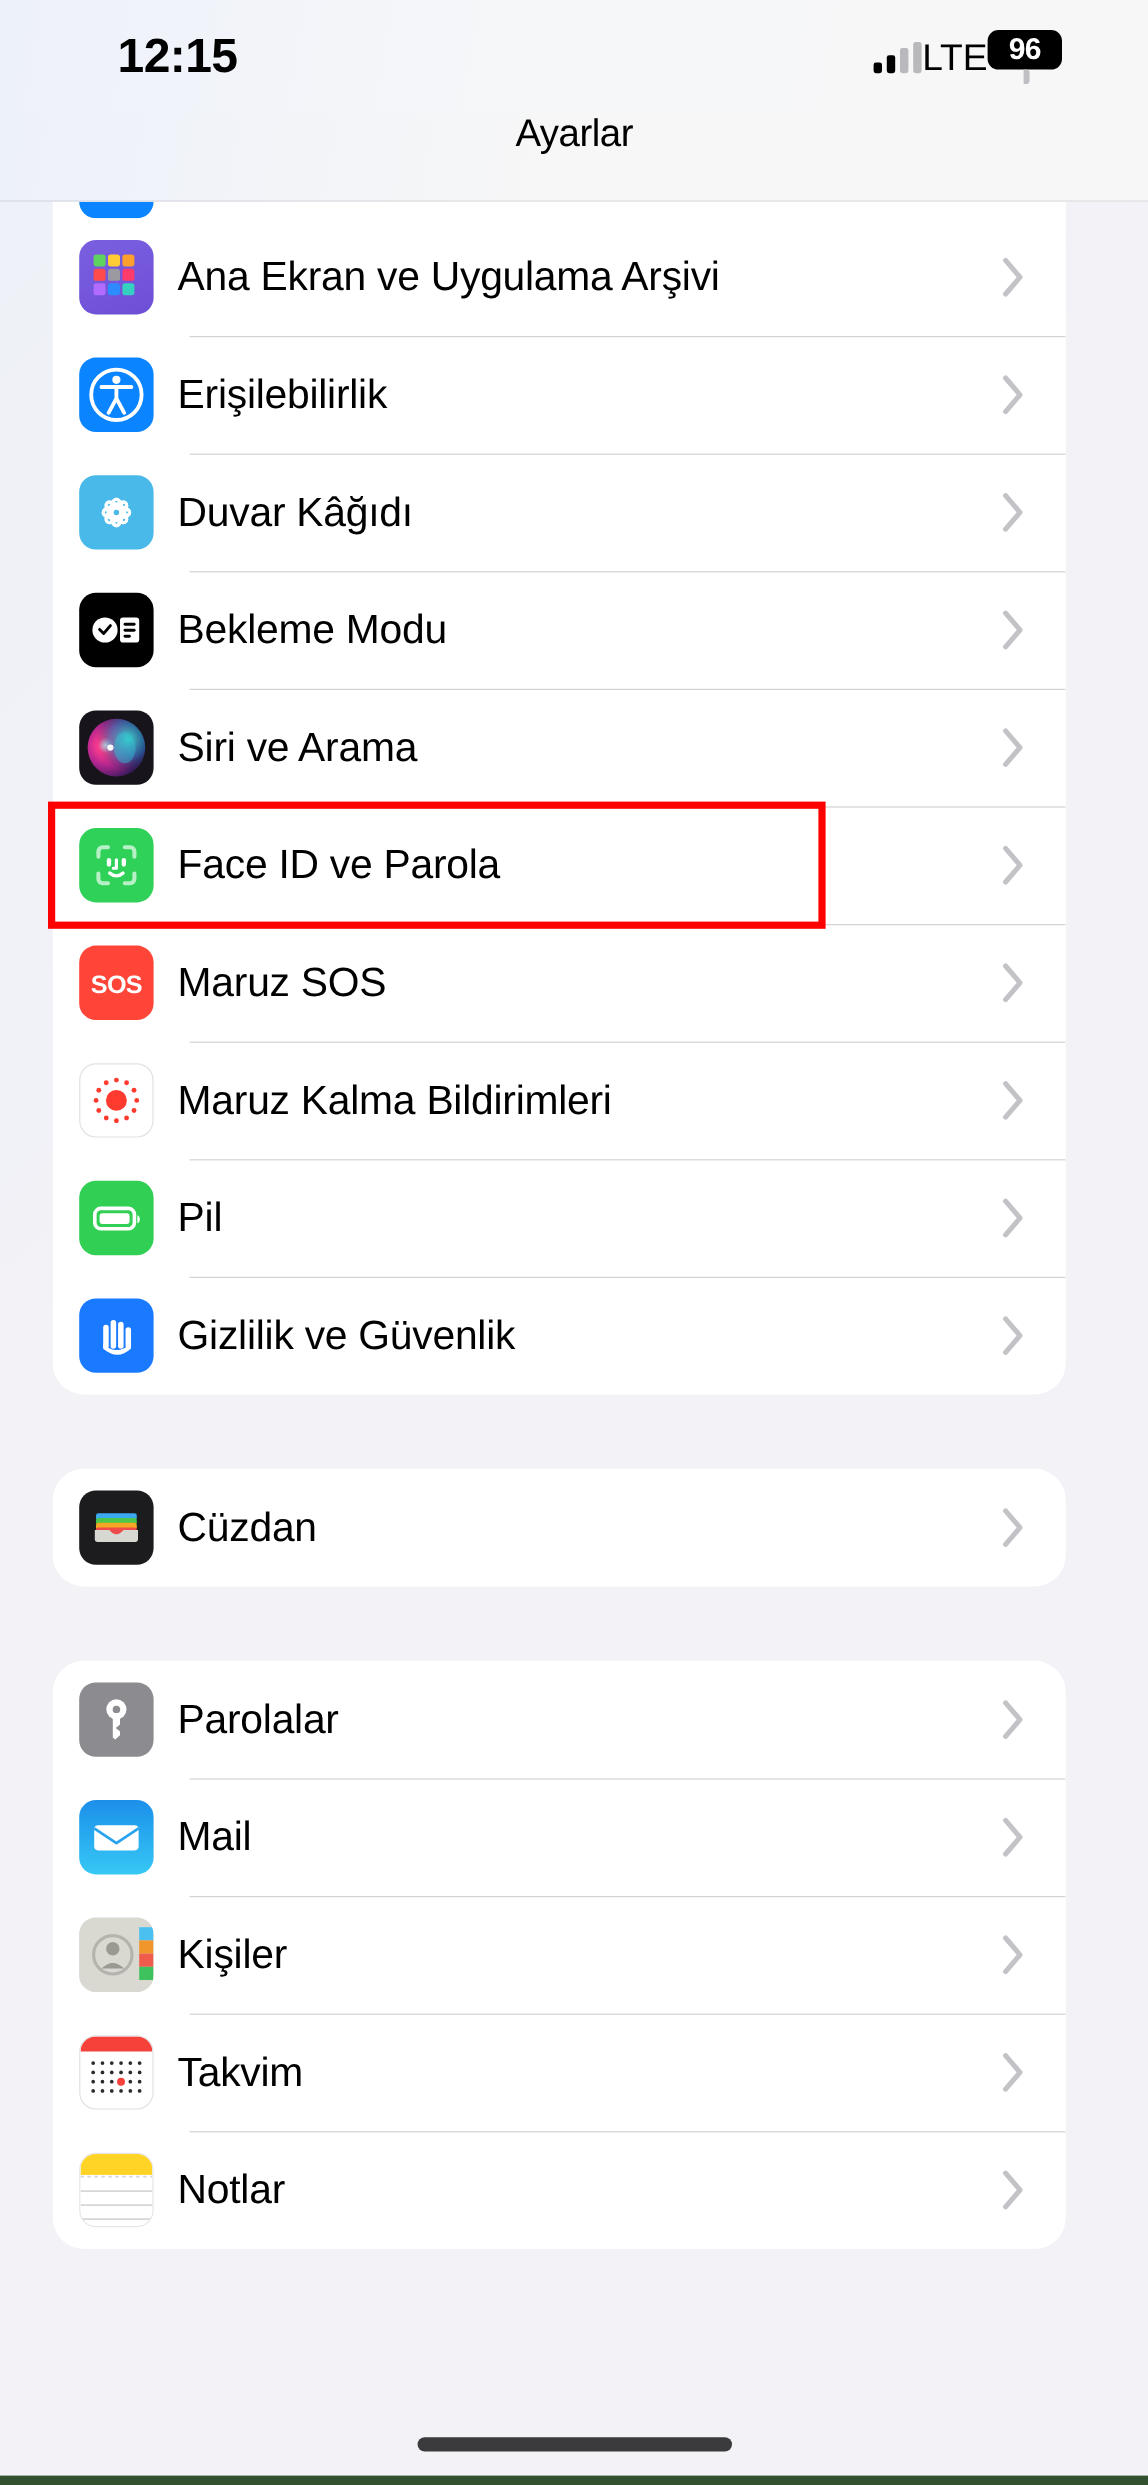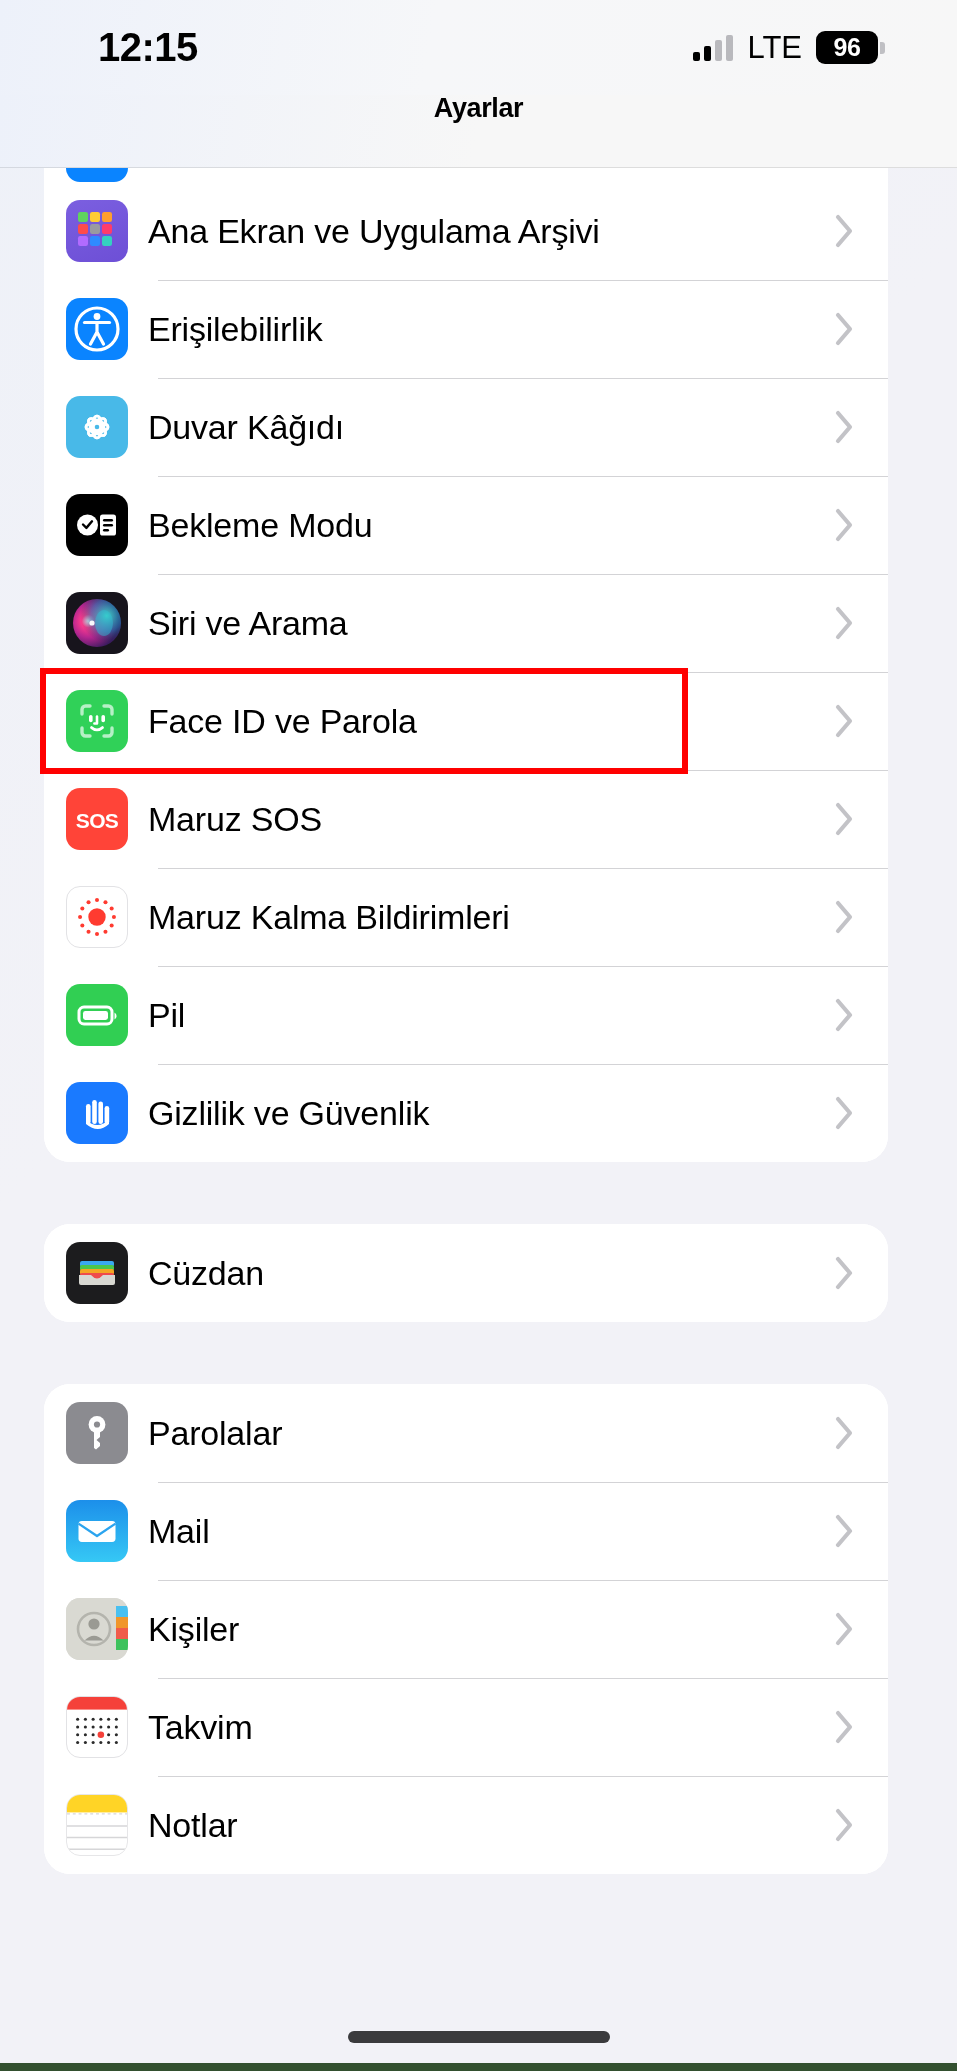--- a/index.html
+++ b/index.html
@@ -37,21 +37,20 @@
     font-size: 40px;
     font-weight: bold;
     color: #000;
     letter-spacing: -0.5px;
     line-height: 1;
     padding-bottom: 2px;
   }
   .status-right {
     display: flex;
     align-items: center;
-    gap: 14px;
   }
   .signal {
     display: flex;
     align-items: flex-end;
     gap: 4px;
     height: 26px;
   }
   .signal i { display: block; width: 7px; border-radius: 2px; background: #000; }
   .signal i:nth-child(1) { height: 9px; }
   .signal i:nth-child(2) { height: 15px; }
@@ -62,20 +61,21 @@
     font-size: 31px;
     font-weight: 500;
     color: #000;
     letter-spacing: 0px;
     line-height: 1;
   }
   .battery {
     position: relative;
     display: flex;
     align-items: center;
+    flex-direction: column;
   }
   .battery-body {
     background: #000;
     color: #fff;
     border-radius: 9px;
     min-width: 62px;
     height: 33px;
     display: flex;
     align-items: center;
     justify-content: center;
@@ -98,22 +98,22 @@
     top: 95px; left: 0;
     width: 957px;
     height: 73px;
     background: linear-gradient(100deg, #edf1fa 0%, #f7f7f7 50%, #f7f7f7 100%);
     display: flex;
     align-items: flex-start;
     justify-content: center;
     z-index: 30;
   }
   .navbar-title {
-    font-size: 27px;
-    font-weight: bold;
+    font-size: 32px;
+    font-weight: normal;
     color: #000;
     letter-spacing: -0.4px;
     line-height: 1;
   }
   .navbar-hairline {
     position: absolute;
     top: 167px; left: 0;
     width: 957px; height: 1px;
     background: rgba(0,0,0,0.10);
     z-index: 31;

